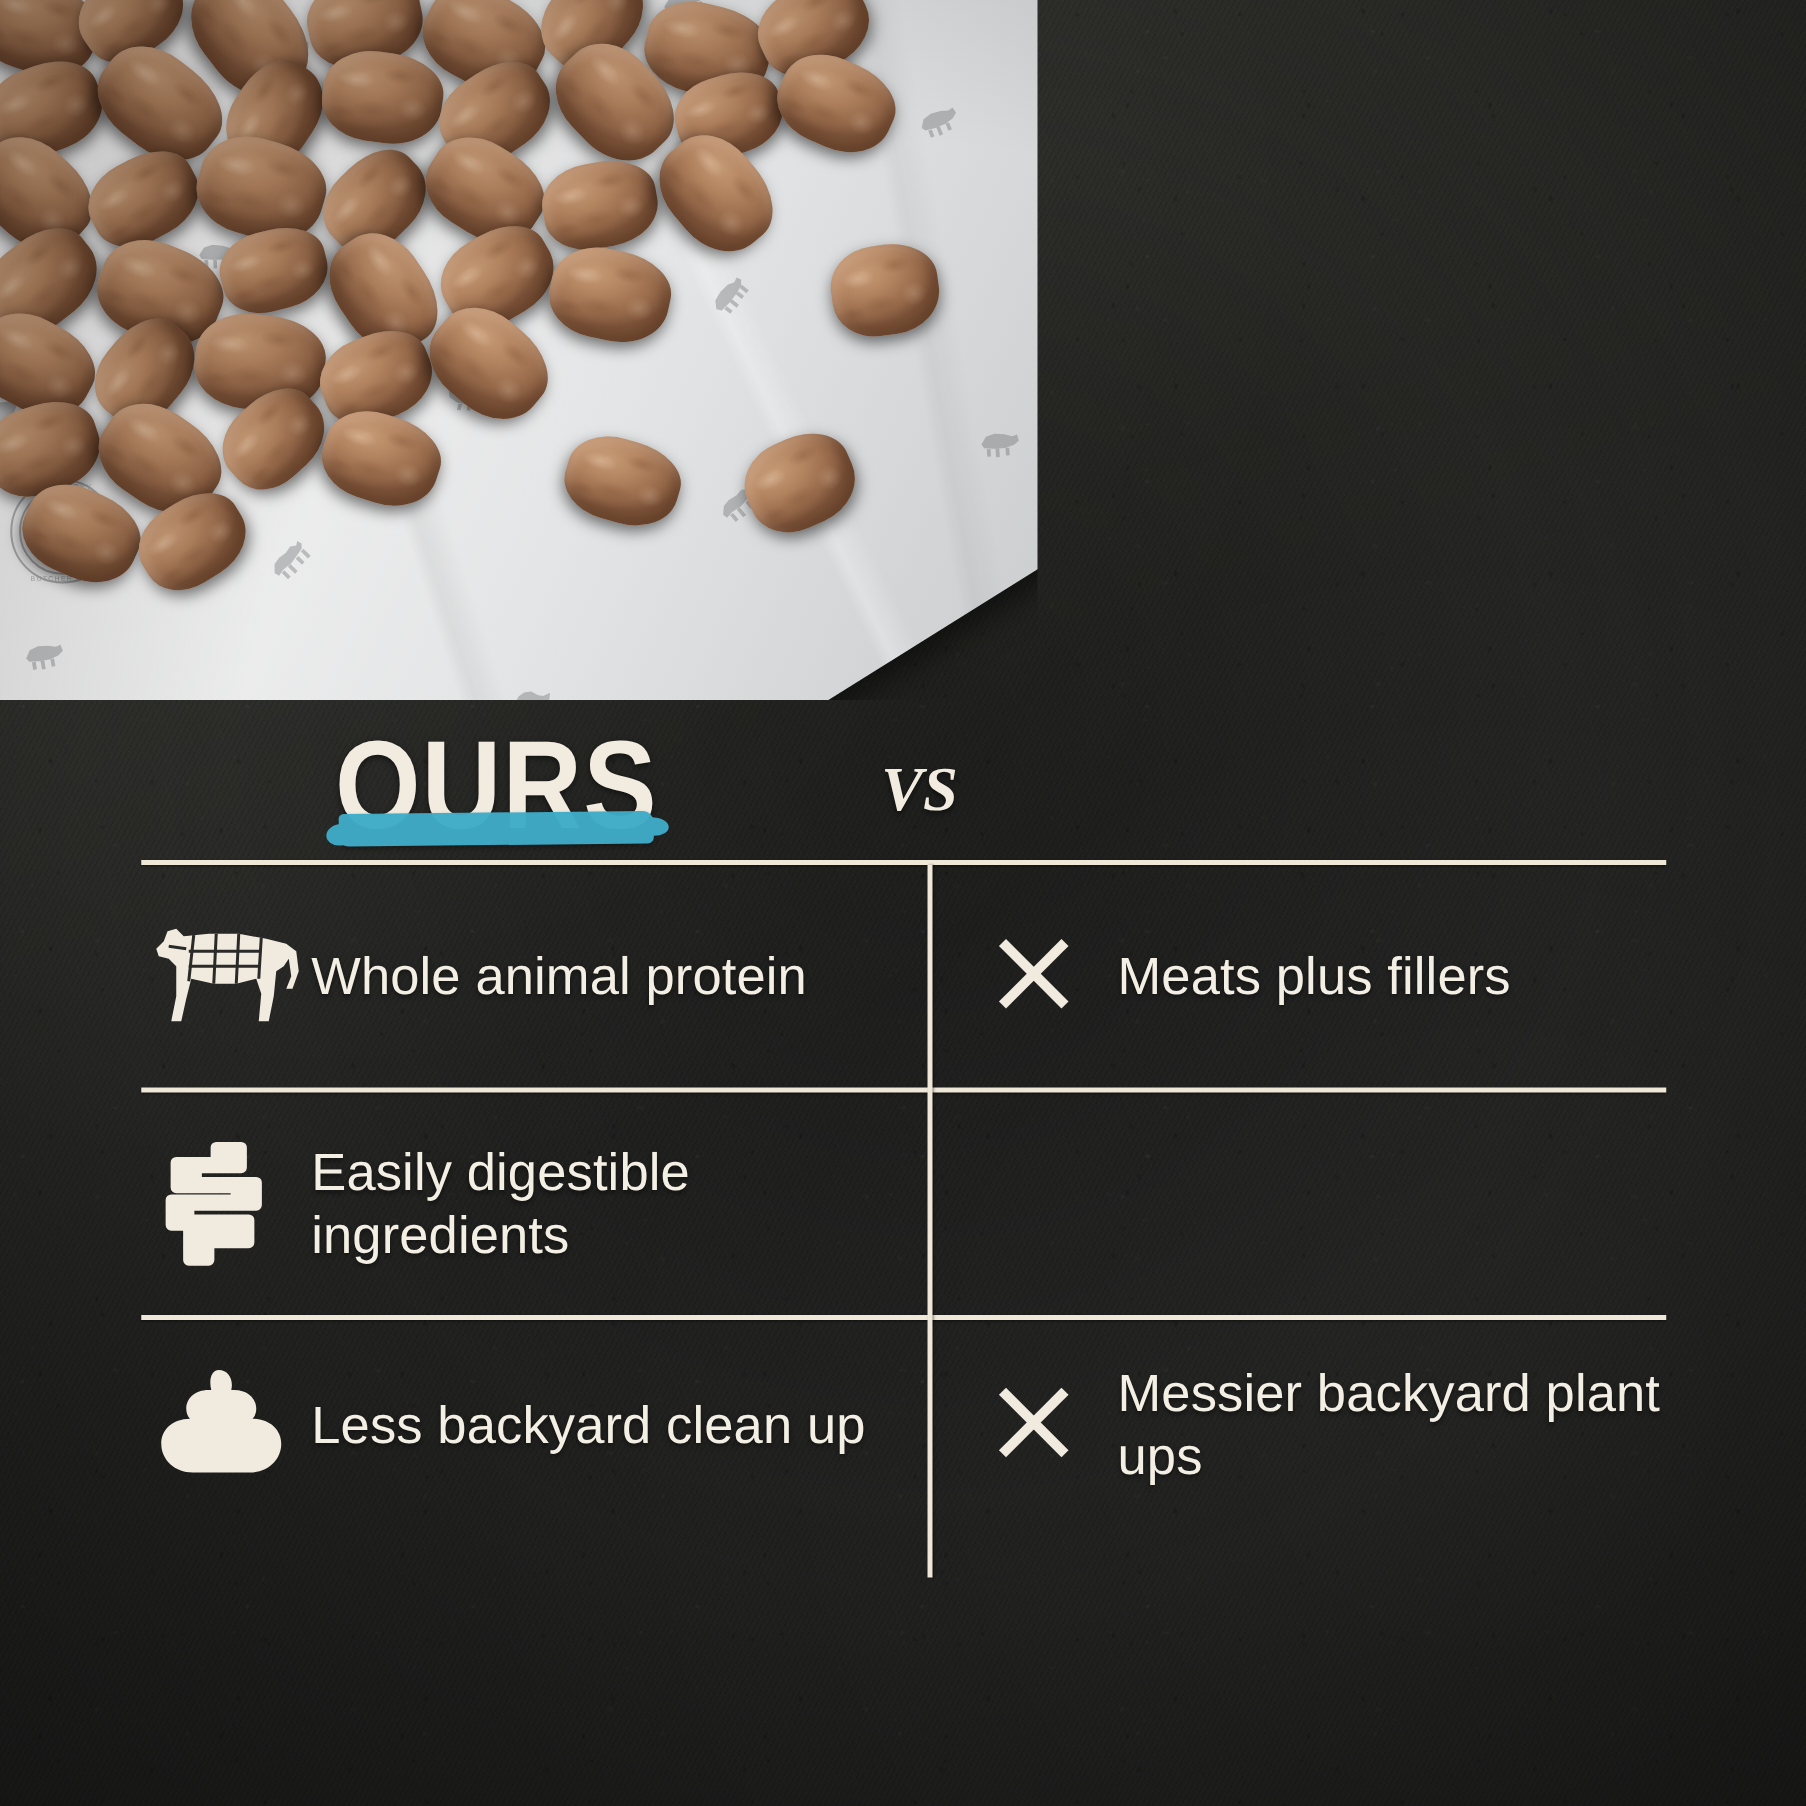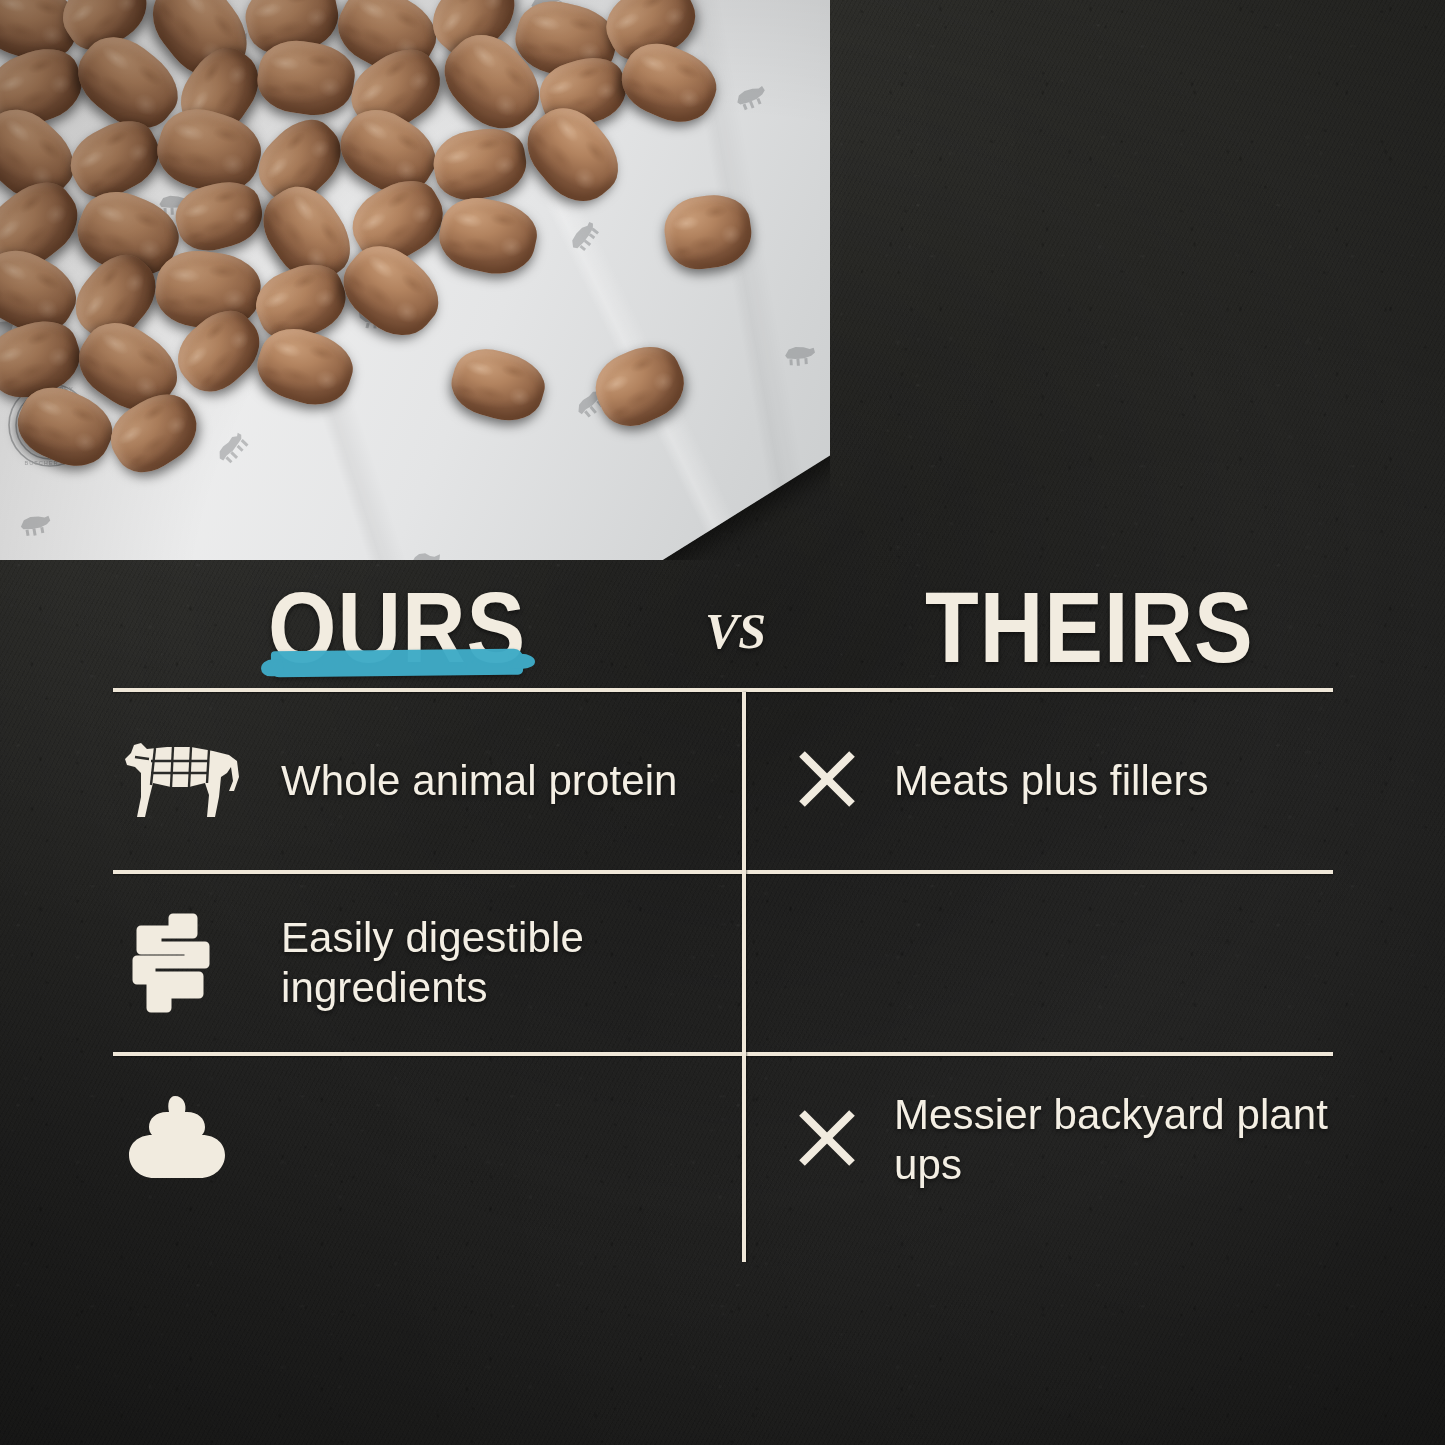--- a/index.html
+++ b/index.html
@@ -177,21 +177,21 @@
     box-shadow:1px 0 2px rgba(0,0,0,.45);
   }
   .row{
     display:flex;
     position:relative;
   }
   .cell{
     display:flex;align-items:center;
     min-height:178px;
   }
-  .cell-left{width:629px;padding-left:8px;gap:32px;}
+  .cell-left{width:629px;padding-left:8px;}
   .cell-right{width:587px;padding-left:52px;}
   .ico{
     width:128px;flex:0 0 128px;
     display:flex;align-items:center;justify-content:flex-start;
   }
   .ico svg{display:block;}
   .txt{
     color:#f4efe4;
     font-size:42px;
     line-height:1.20;
@@ -341,23 +341,20 @@
   <div class="vignette"></div>
 
   <div class="compare">
 
     <div class="heads">
       <div class="head-ours">
         <span class="head-word">OURS</span>
         <span class="brush"></span>
       </div>
       <div class="head-vs">VS</div>
-      <div class="head-theirs">
-        <span class="head-word">THEIRS</span>
-      </div>
     </div>
 
     <div class="rule"></div>
 
     <div class="rows">
       <div class="vdiv"></div>
 
       <div class="row">
         <div class="cell cell-left">
           <div class="ico">
@@ -409,20 +406,21 @@
       <div class="row row-3">
         <div class="cell cell-left">
           <div class="ico">
             <svg width="112" height="92" viewBox="0 0 112 92">
               <path d="M54 2 C62 2 66 10 64 18 C76 17 84 24 84 33 C84 36 83 39 81 41
                        C95 41 104 50 104 61 C104 74 93 84 79 84 L33 84
                        C19 84 8 74 8 61 C8 50 17 41 31 41 C29 39 28 36 28 33
                        C28 24 36 17 48 18 C46 10 48 2 54 2 Z" fill="#f1ebdf"></path>
             </svg>
           </div>
+          <div class="txt">Less backyard clean up</div>
         </div>
         <div class="cell cell-right">
           <div class="xmark">
             <svg width="66" height="66" viewBox="0 0 66 66">
               <g stroke="#f1ebdf" stroke-width="8" stroke-linecap="butt">
                 <line x1="8" y1="8" x2="58" y2="58"></line>
                 <line x1="58" y1="8" x2="8" y2="58"></line>
               </g>
             </svg>
           </div>

